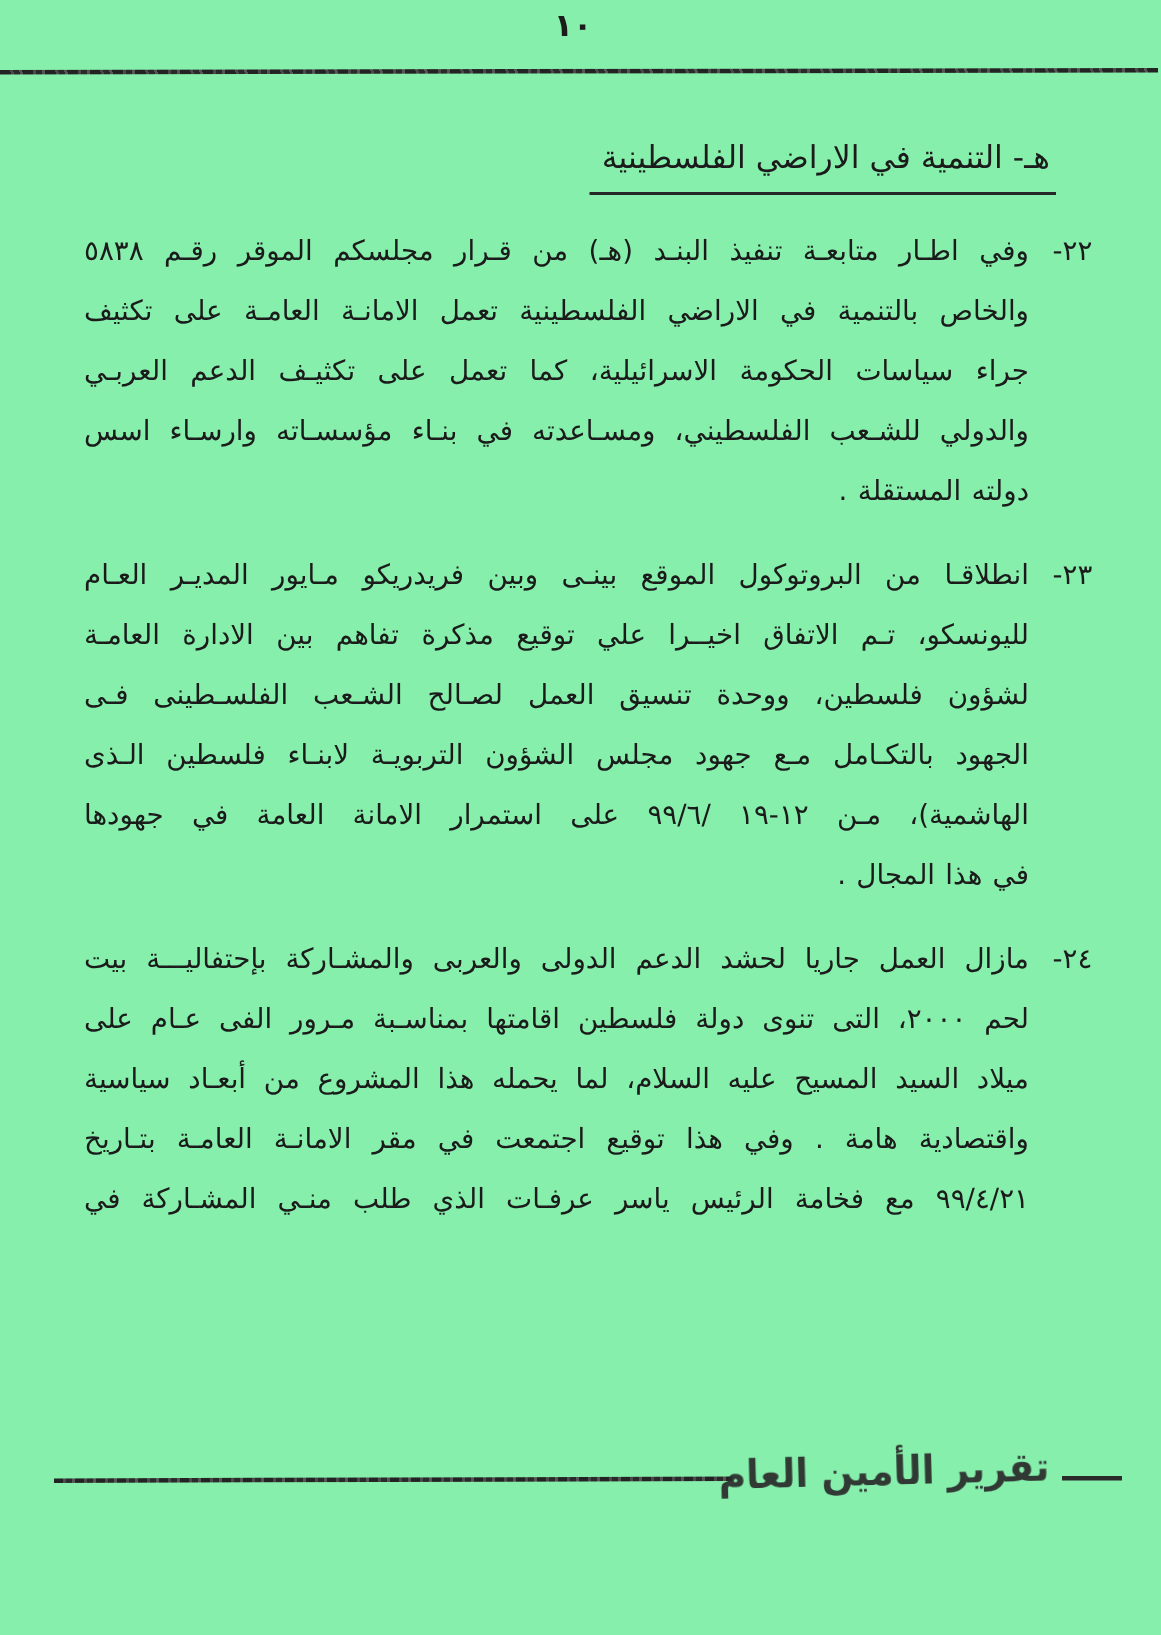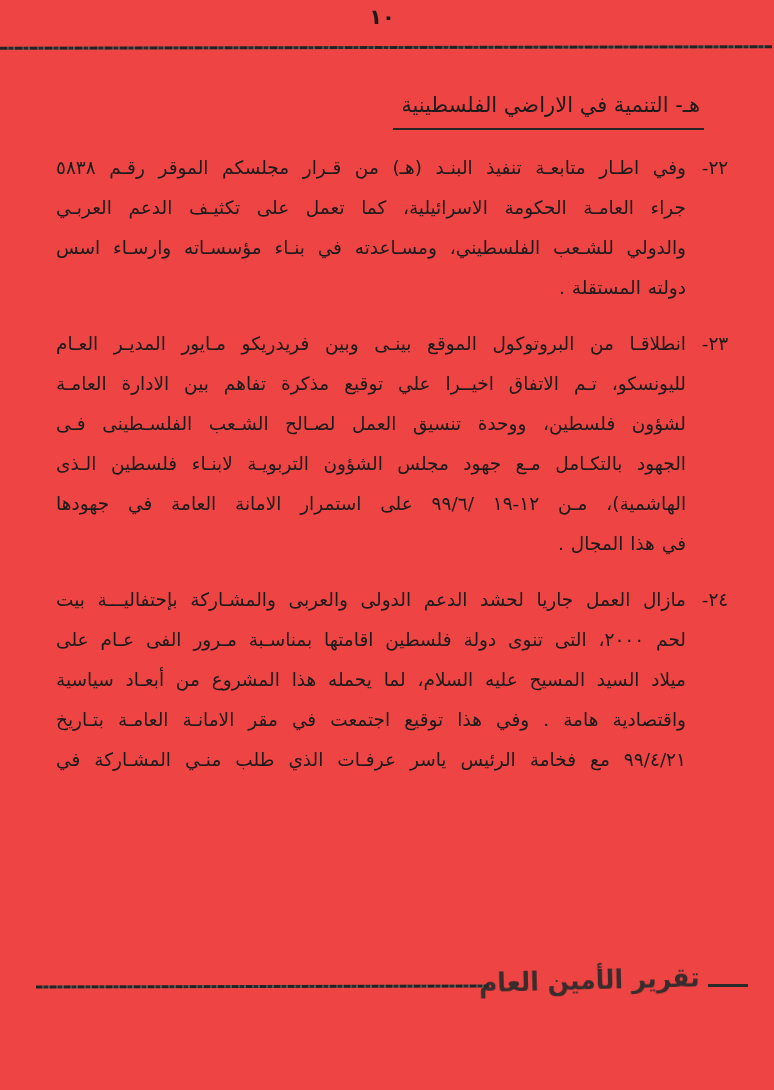--- a/index.html
+++ b/index.html
@@ -6,21 +6,21 @@
   body{
     width:774px;height:1090px;
     background:#ffffff;
     font-family:"DejaVu Sans",sans-serif;
     color:#1b1b1b;
     overflow:hidden;
   }
   .page{
     position:relative;
     width:774px;height:1090px;
-    background:#ef4444;
+    background:#86efac;
   }
   
   .page-num{
     position:absolute;top:5px;left:0;right:10px;
     text-align:center;
     font-size:21px;font-weight:bold;
     letter-spacing:2px;
   }
   
   .top-rule{
@@ -108,21 +108,22 @@
 
   <div class="content">
     <div class="heading-wrap">
       <span class="heading">هـ- التنمية في الاراضي الفلسطينية</span>
     </div>
 
     <div class="paras">
         <div class="para">
           <span class="pnum">٢٢-</span>
           <div class="line spread">وفي اطـار متابعـة تنفيذ البنـد (هـ) من قـرار مجلسكم الموقر رقـم ٥٨٣٨</div>
-          <div class="line spread">جراء العامـة الحكومة  الاسرائيلية، كما تعمل على تكثيـف الدعم العربـي</div>
+          <div class="line spread">والخاص بالتنمية في الاراضي الفلسطينية تعمل الامانـة العامـة على تكثيف</div>
+          <div class="line spread">جراء سياسات الحكومة  الاسرائيلية، كما تعمل على تكثيـف الدعم العربـي</div>
           <div class="line spread">والدولي للشـعب الفلسطيني، ومسـاعدته في بنـاء مؤسسـاته وارسـاء اسس</div>
           <div class="line flush">دولته المستقلة .</div>
         </div>
         <div class="para">
           <span class="pnum">٢٣-</span>
           <div class="line spread">انطلاقـا من البروتوكول الموقع بينـى وبين فريدريكو مـايور المديـر العـام</div>
           <div class="line spread">لليونسكو، تـم الاتفاق اخيــرا علي توقيع مذكرة تفاهم بين الادارة العامـة</div>
           <div class="line spread">لشؤون فلسطين،   ووحدة تنسيق العمل لصـالح  الشـعب الفلسـطينى فـى</div>
           <div class="line spread">الجهود بالتكـامل مـع جهود مجلس الشؤون التربويـة لابنـاء فلسطين الـذى</div>
           <div class="line spread">الهاشمية)،  مـن ‭٩٩/٦/ ١٩-١٢‬ على استمرار الامانة  العامة في جهودها</div>

